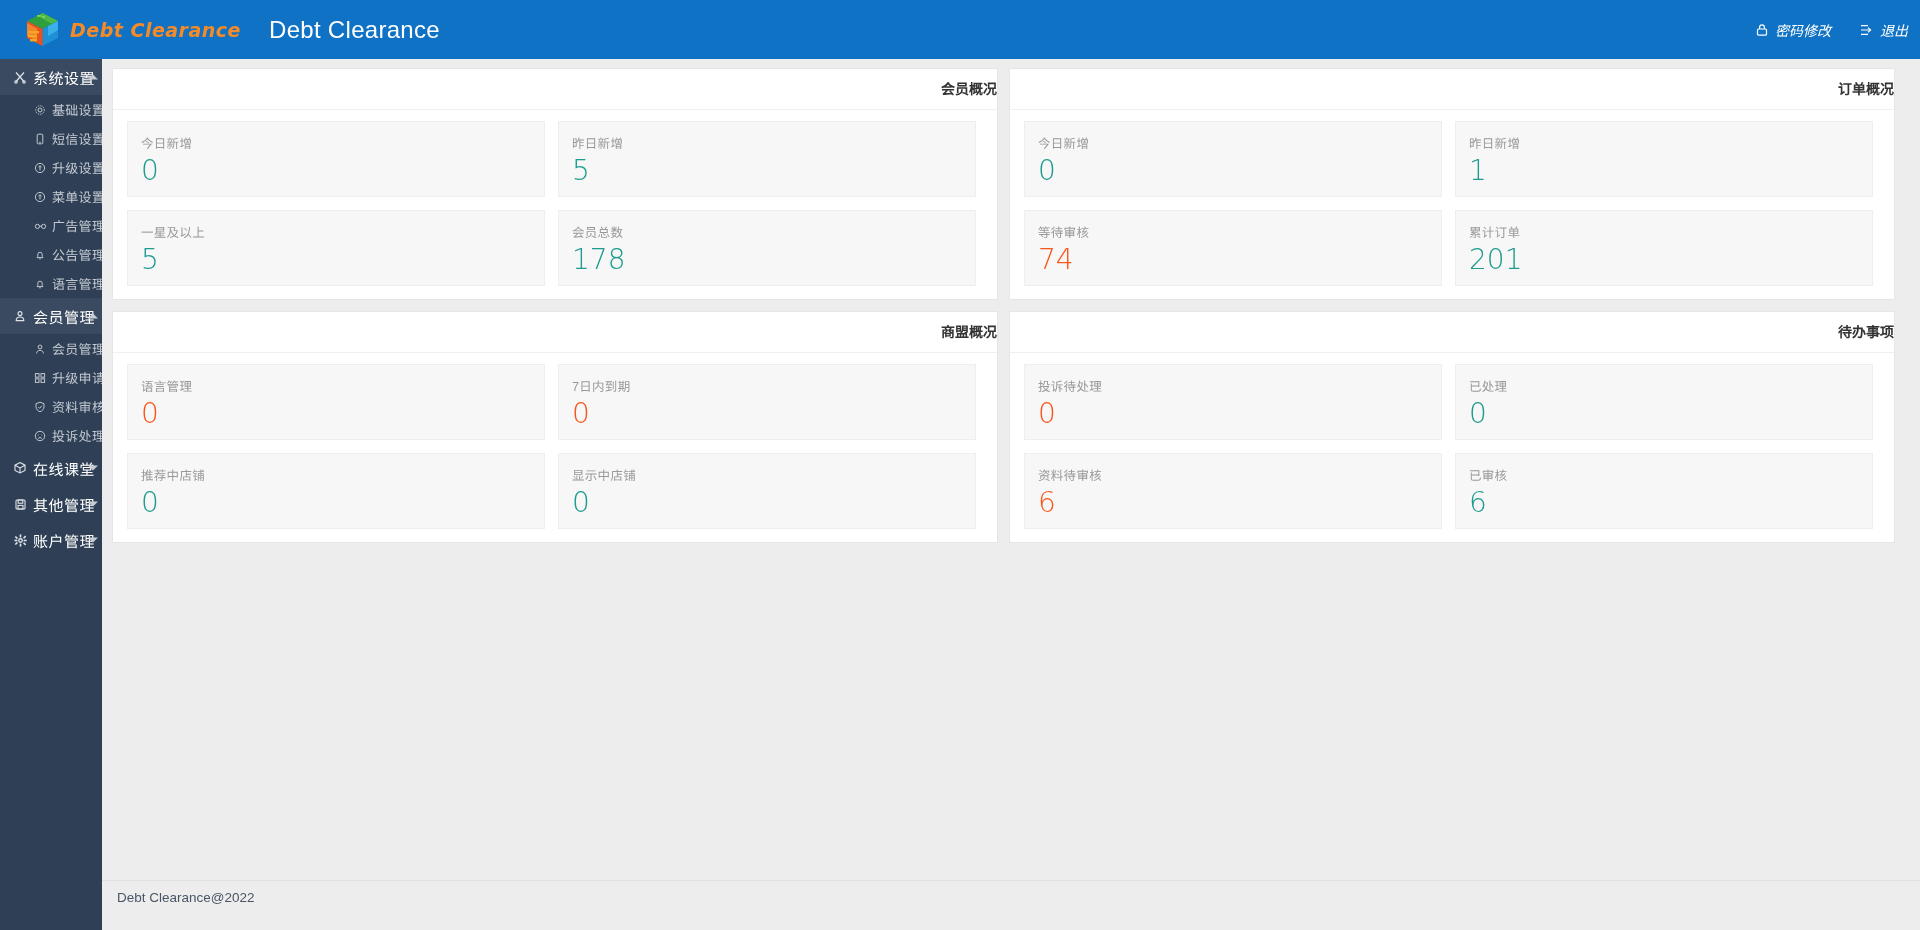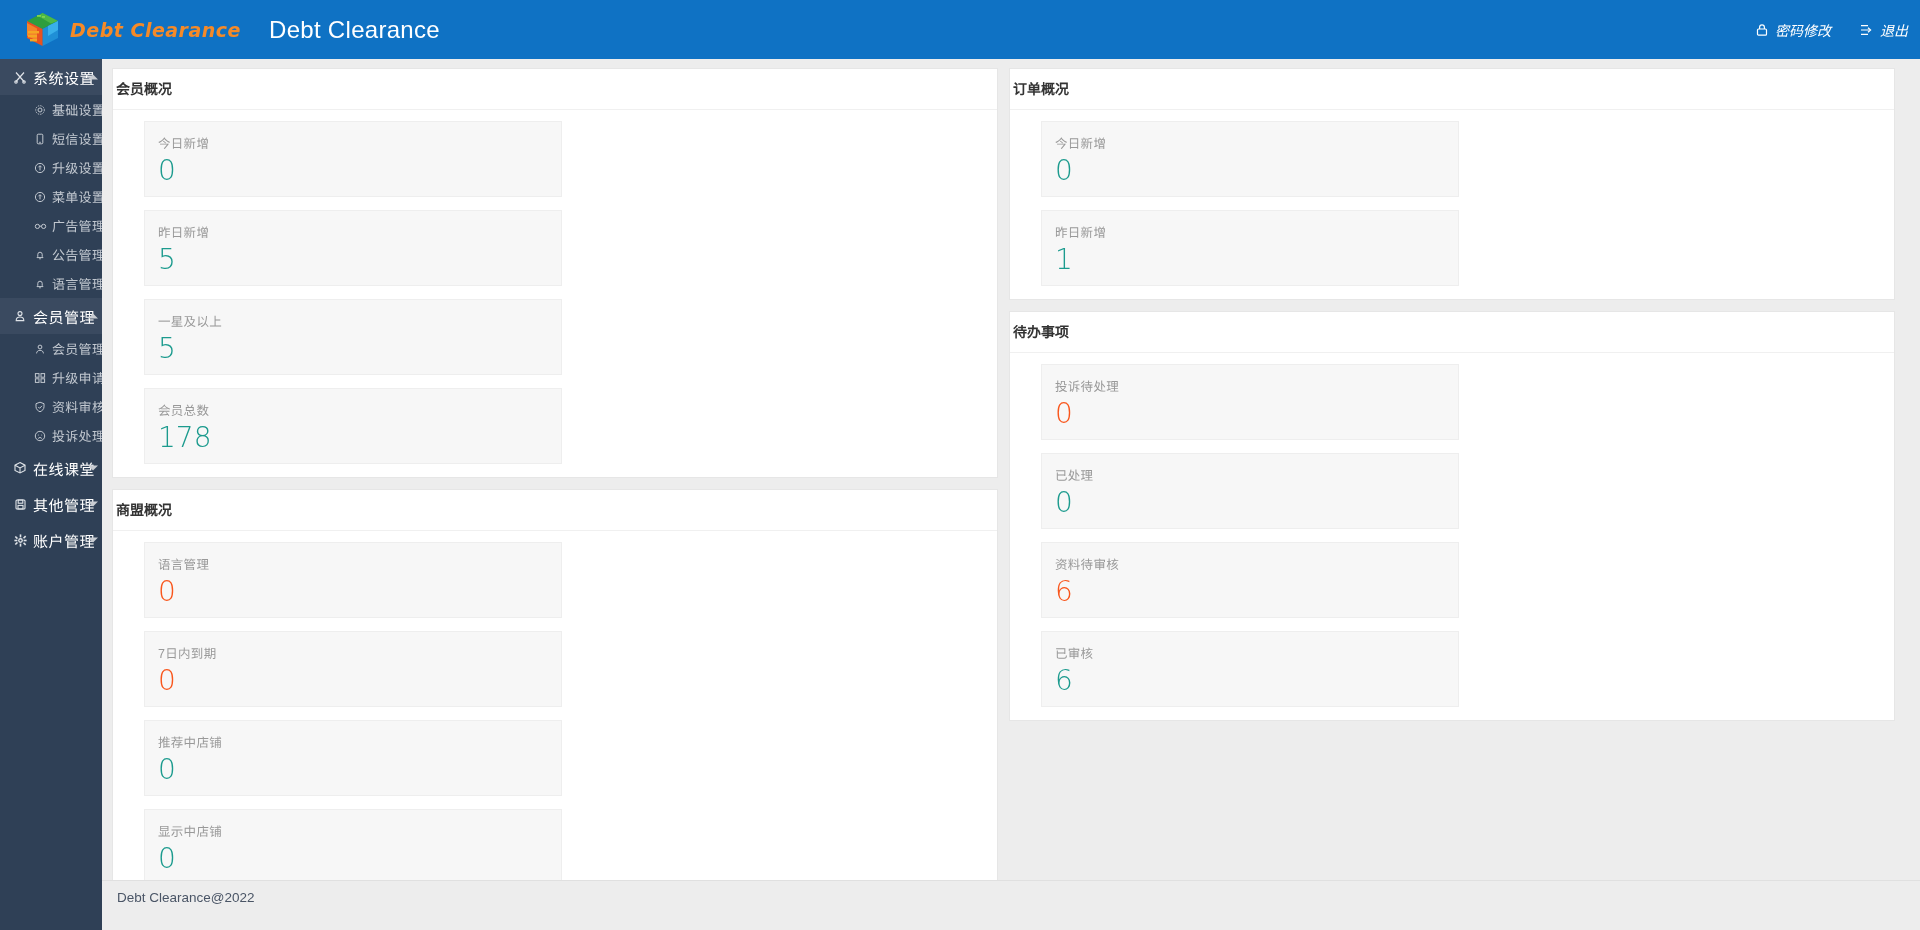--- a/index.html
+++ b/index.html
@@ -88,22 +88,23 @@
     background: #ffffff;
     border: 1px solid #e6e6e6;
     margin-bottom: 11px;
   }
   .panel-head {
     height: 41px; line-height: 41px;
     padding-left: 3px;
     font-size: 14px; color: #333;
     border-bottom: 1px solid #f0f0f0;
     font-weight: bold;
-  }
-  .panel-body { padding: 11px 14px 13px 14px; margin-left: 17px; }
+    text-align: right;
+  }
+  .panel-body { padding: 11px 14px 13px 14px; }
   .cards { display: flex; flex-wrap: wrap; gap: 13px; }
   .stat-card {
     width: 418px; height: 76px;
     background: #f7f7f7;
     border: 1px solid #eeeeee;
     padding: 11px 0 0 13px;
   }
   .stat-label { font-size: 12.5px; color: #999999; letter-spacing: .3px; }
   .stat-value {
     font-size: 28px; line-height: 34px; margin-top: 2px;
@@ -417,20 +418,28 @@
         <div class="panel-body">
           <div class="cards">
             <div class="stat-card">
               <div class="stat-label">今日新增</div>
               <div class="stat-value" style="color:#1c9b8e">0</div>
             </div>
             <div class="stat-card">
               <div class="stat-label">昨日新增</div>
               <div class="stat-value" style="color:#1c9b8e">1</div>
             </div>
+            <div class="stat-card">
+              <div class="stat-label">等待审核</div>
+              <div class="stat-value" style="color:#f9561c">74</div>
+            </div>
+            <div class="stat-card">
+              <div class="stat-label">累计订单</div>
+              <div class="stat-value" style="color:#1c9b8e">201</div>
+            </div>
           </div>
         </div>
       </div>
 
       <div class="panel">
         <div class="panel-head">待办事项</div>
         <div class="panel-body">
           <div class="cards">
             <div class="stat-card">
               <div class="stat-label">投诉待处理</div>

